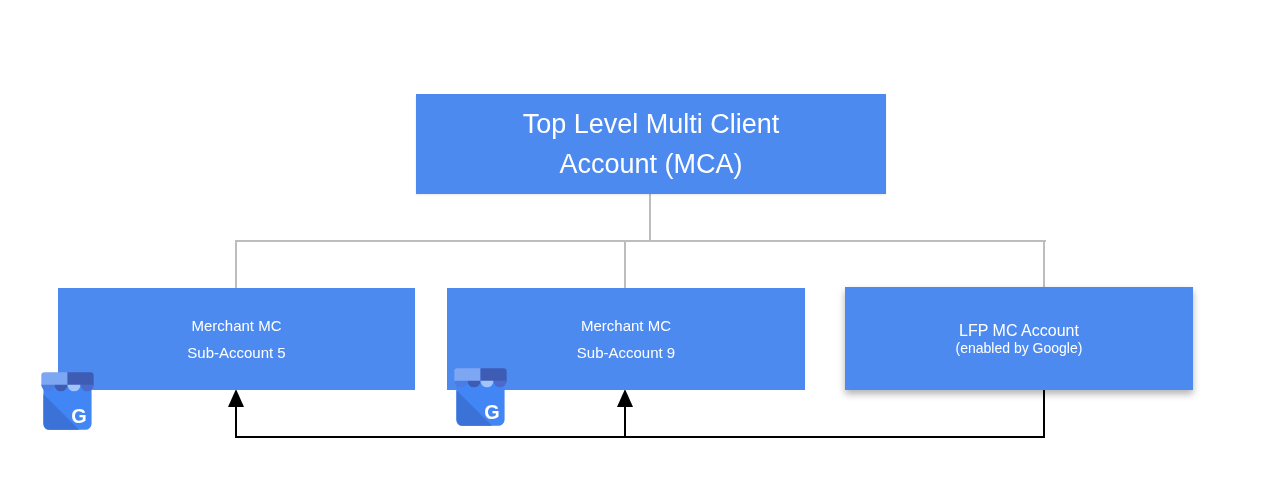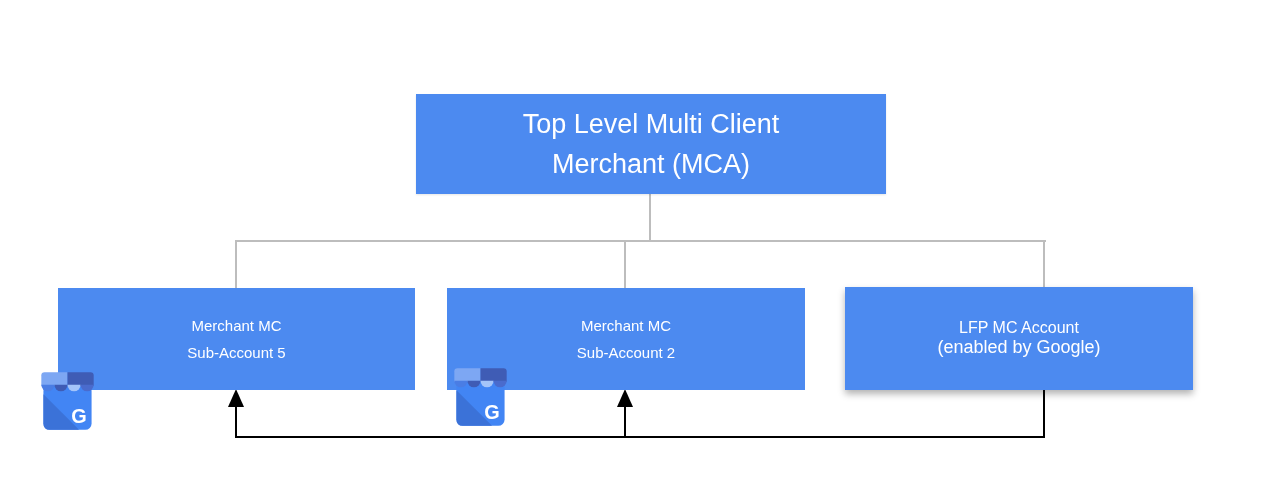--- a/index.html
+++ b/index.html
@@ -32,21 +32,21 @@
   .node--child{
     top:288px;height:102px;
     font-size:15px;line-height:27px;
   }
   .node--sub1{left:58px;width:357px;}
   .node--sub2{left:447px;width:358px;}
   .node--lfp{
     left:845px;width:348px;top:287px;height:103px;
     box-shadow:0 4px 7px rgba(0,0,0,.30);
   }
-  .node--lfp .line2{font-size:18px;}
+  .node--lfp .line2{font-size:14px;}
   .line{position:absolute;}
   .line--gray{background:var(--connector-gray);}
   .line--black{background:var(--arrow-black);}
   .arrowhead{
     position:absolute;width:0;height:0;
     border-left:8px solid transparent;
     border-right:8px solid transparent;
     border-bottom:18px solid var(--arrow-black);
   }
   .gmb-icon{position:absolute;width:67px;height:67px;}
@@ -64,31 +64,31 @@
 
   <div class="line line--black" style="left:1043px;top:390px;width:2px;height:48px;"></div>
   <div class="line line--black" style="left:235px;top:436px;width:810px;height:2px;"></div>
   <div class="line line--black" style="left:624px;top:403px;width:2px;height:34px;"></div>
   <div class="line line--black" style="left:235px;top:403px;width:2px;height:34px;"></div>
   <div class="arrowhead" style="left:228px;top:389px;"></div>
   <div class="arrowhead" style="left:617px;top:389px;"></div>
 
   <div class="node node--mca">
     <span class="line1">Top Level Multi Client</span>
-    <span class="line2">Merchant (MCA)</span>
+    <span class="line2">Account (MCA)</span>
   </div>
 
   <div class="node node--child node--sub1">
     <span class="line1">Merchant MC</span>
     <span class="line2">Sub-Account 5</span>
   </div>
 
   <div class="node node--child node--sub2">
     <span class="line1">Merchant MC</span>
-    <span class="line2">Sub-Account 2</span>
+    <span class="line2">Sub-Account 9</span>
   </div>
 
   <div class="node node--lfp">
     <span class="line1">LFP MC Account</span>
     <span class="line2">(enabled by Google)</span>
   </div>
 
   <svg class="gmb-icon" style="left:34px;top:368px;" viewBox="0 0 64 64">
     <rect x="9" y="16" width="46" height="43" rx="6" fill="#4285f4"></rect>
     <path d="M9,25 L43,59 L15,59 Q9,59 9,53 Z" fill="#3b72d8"></path>

